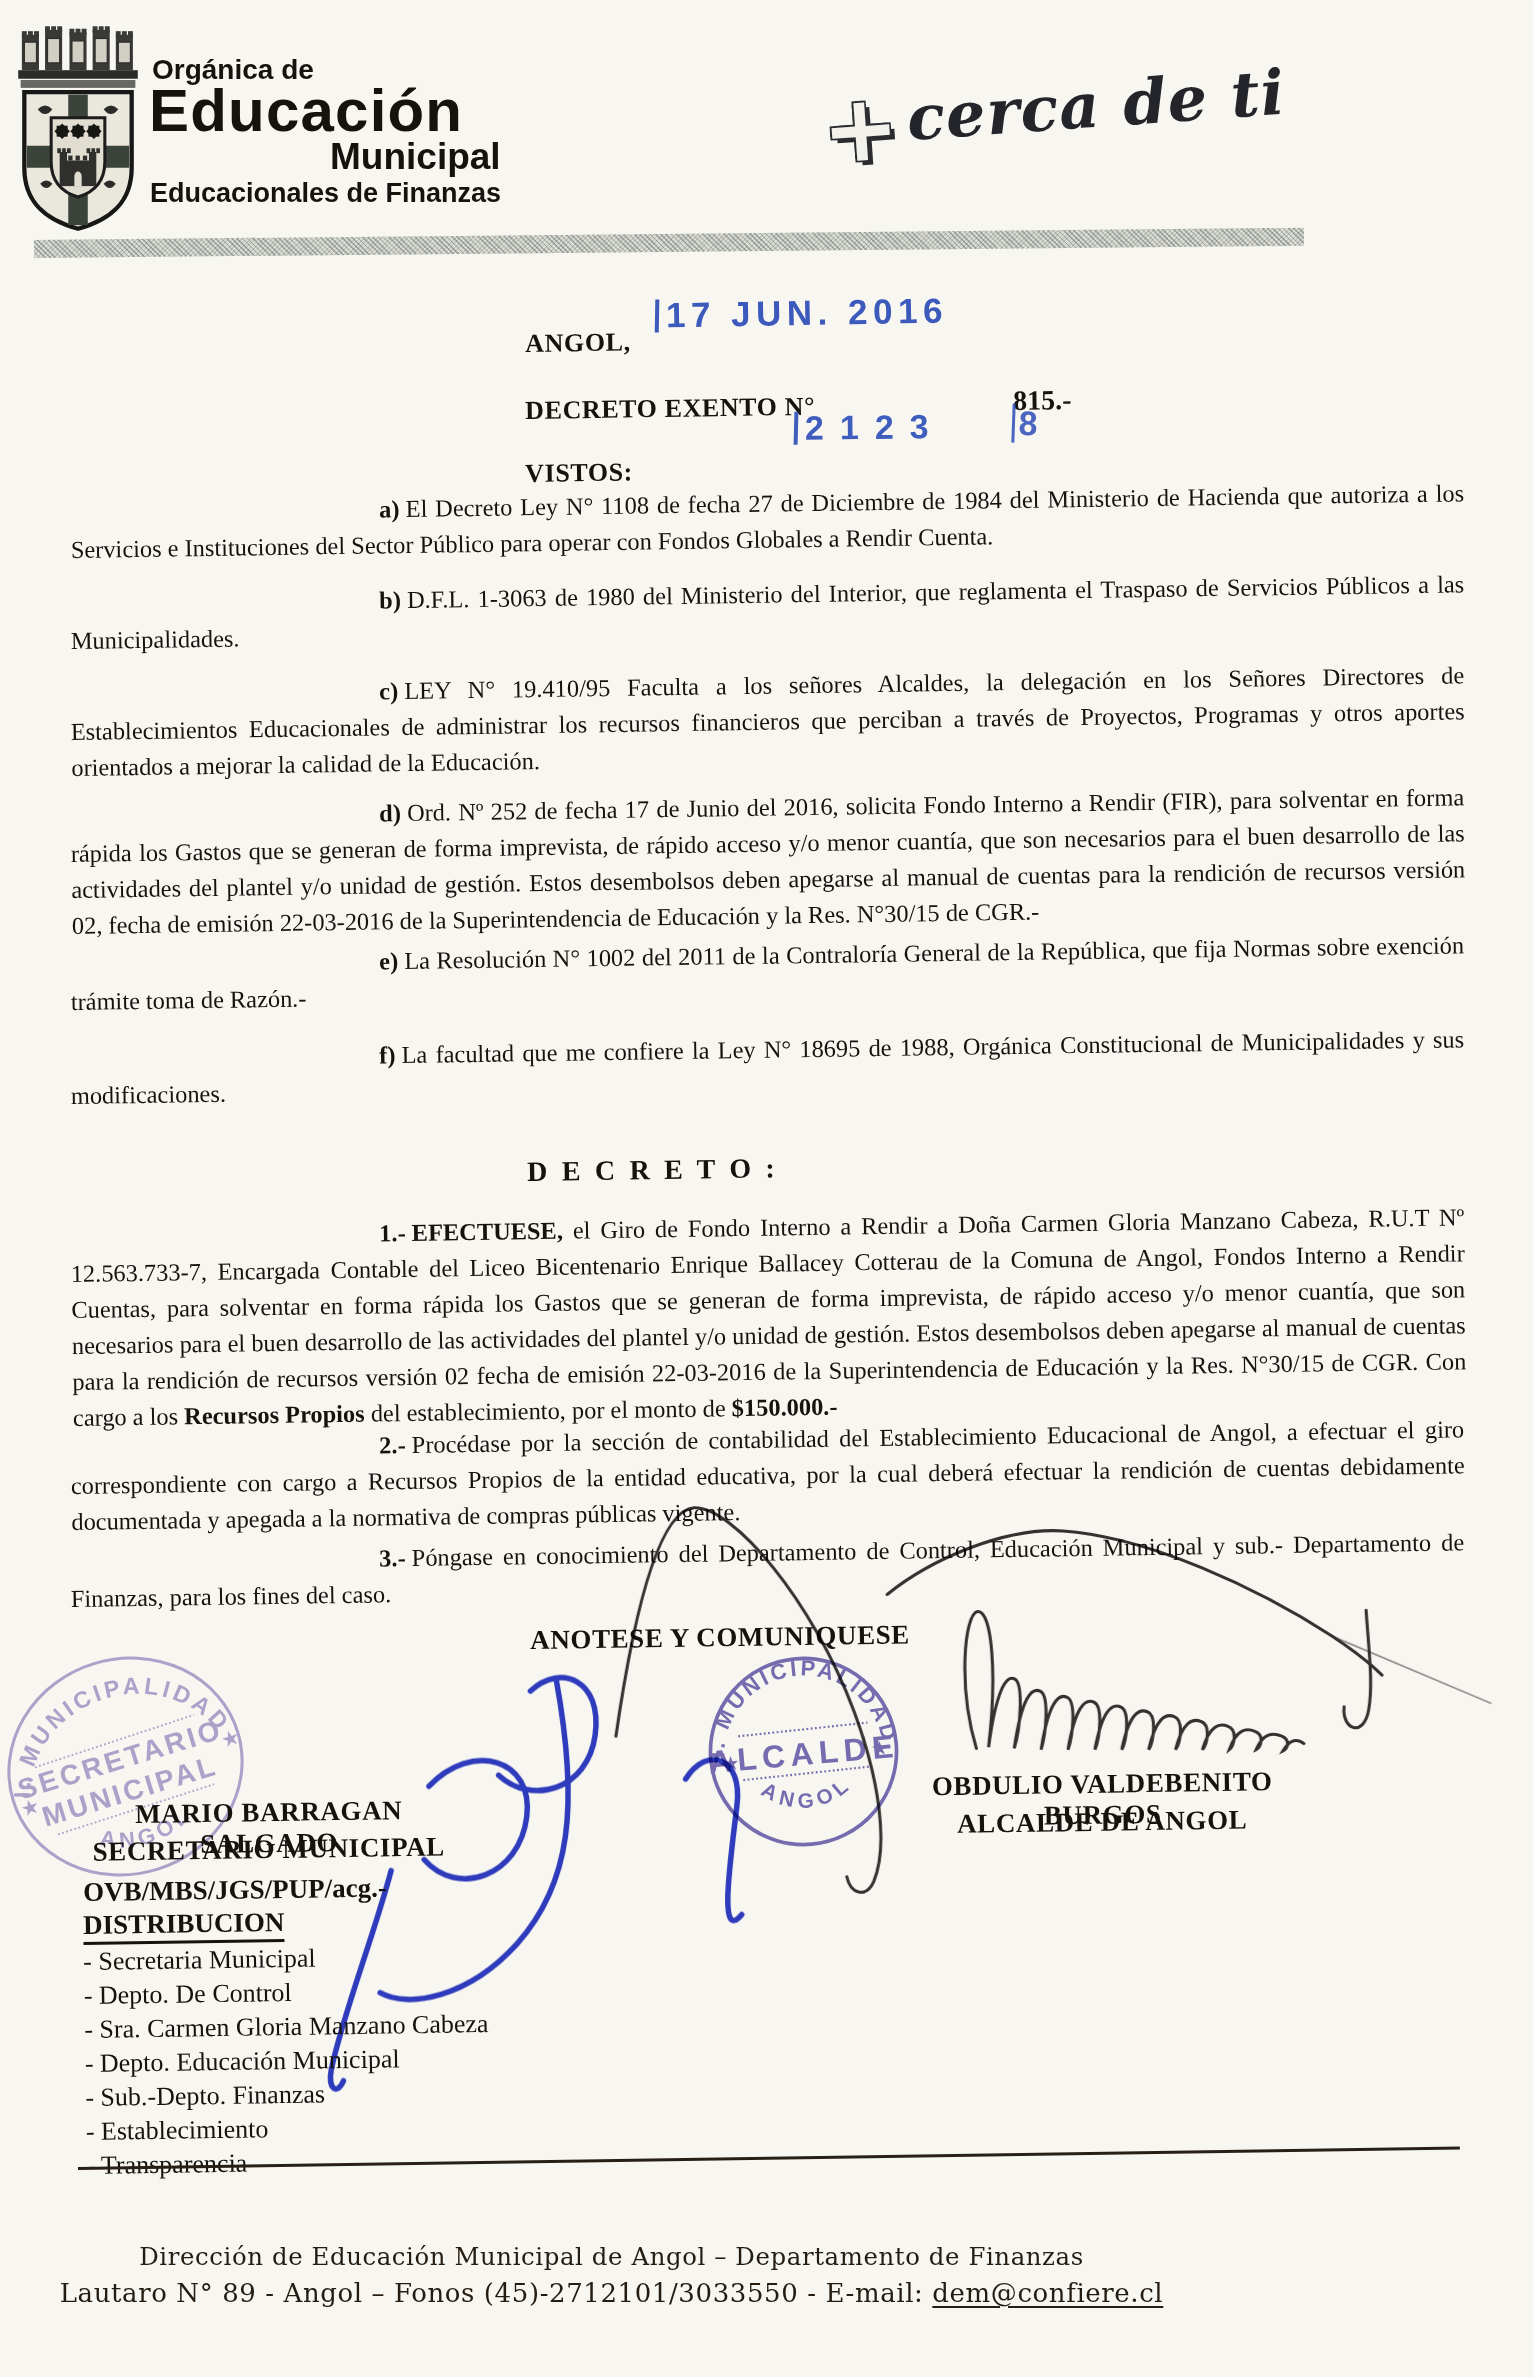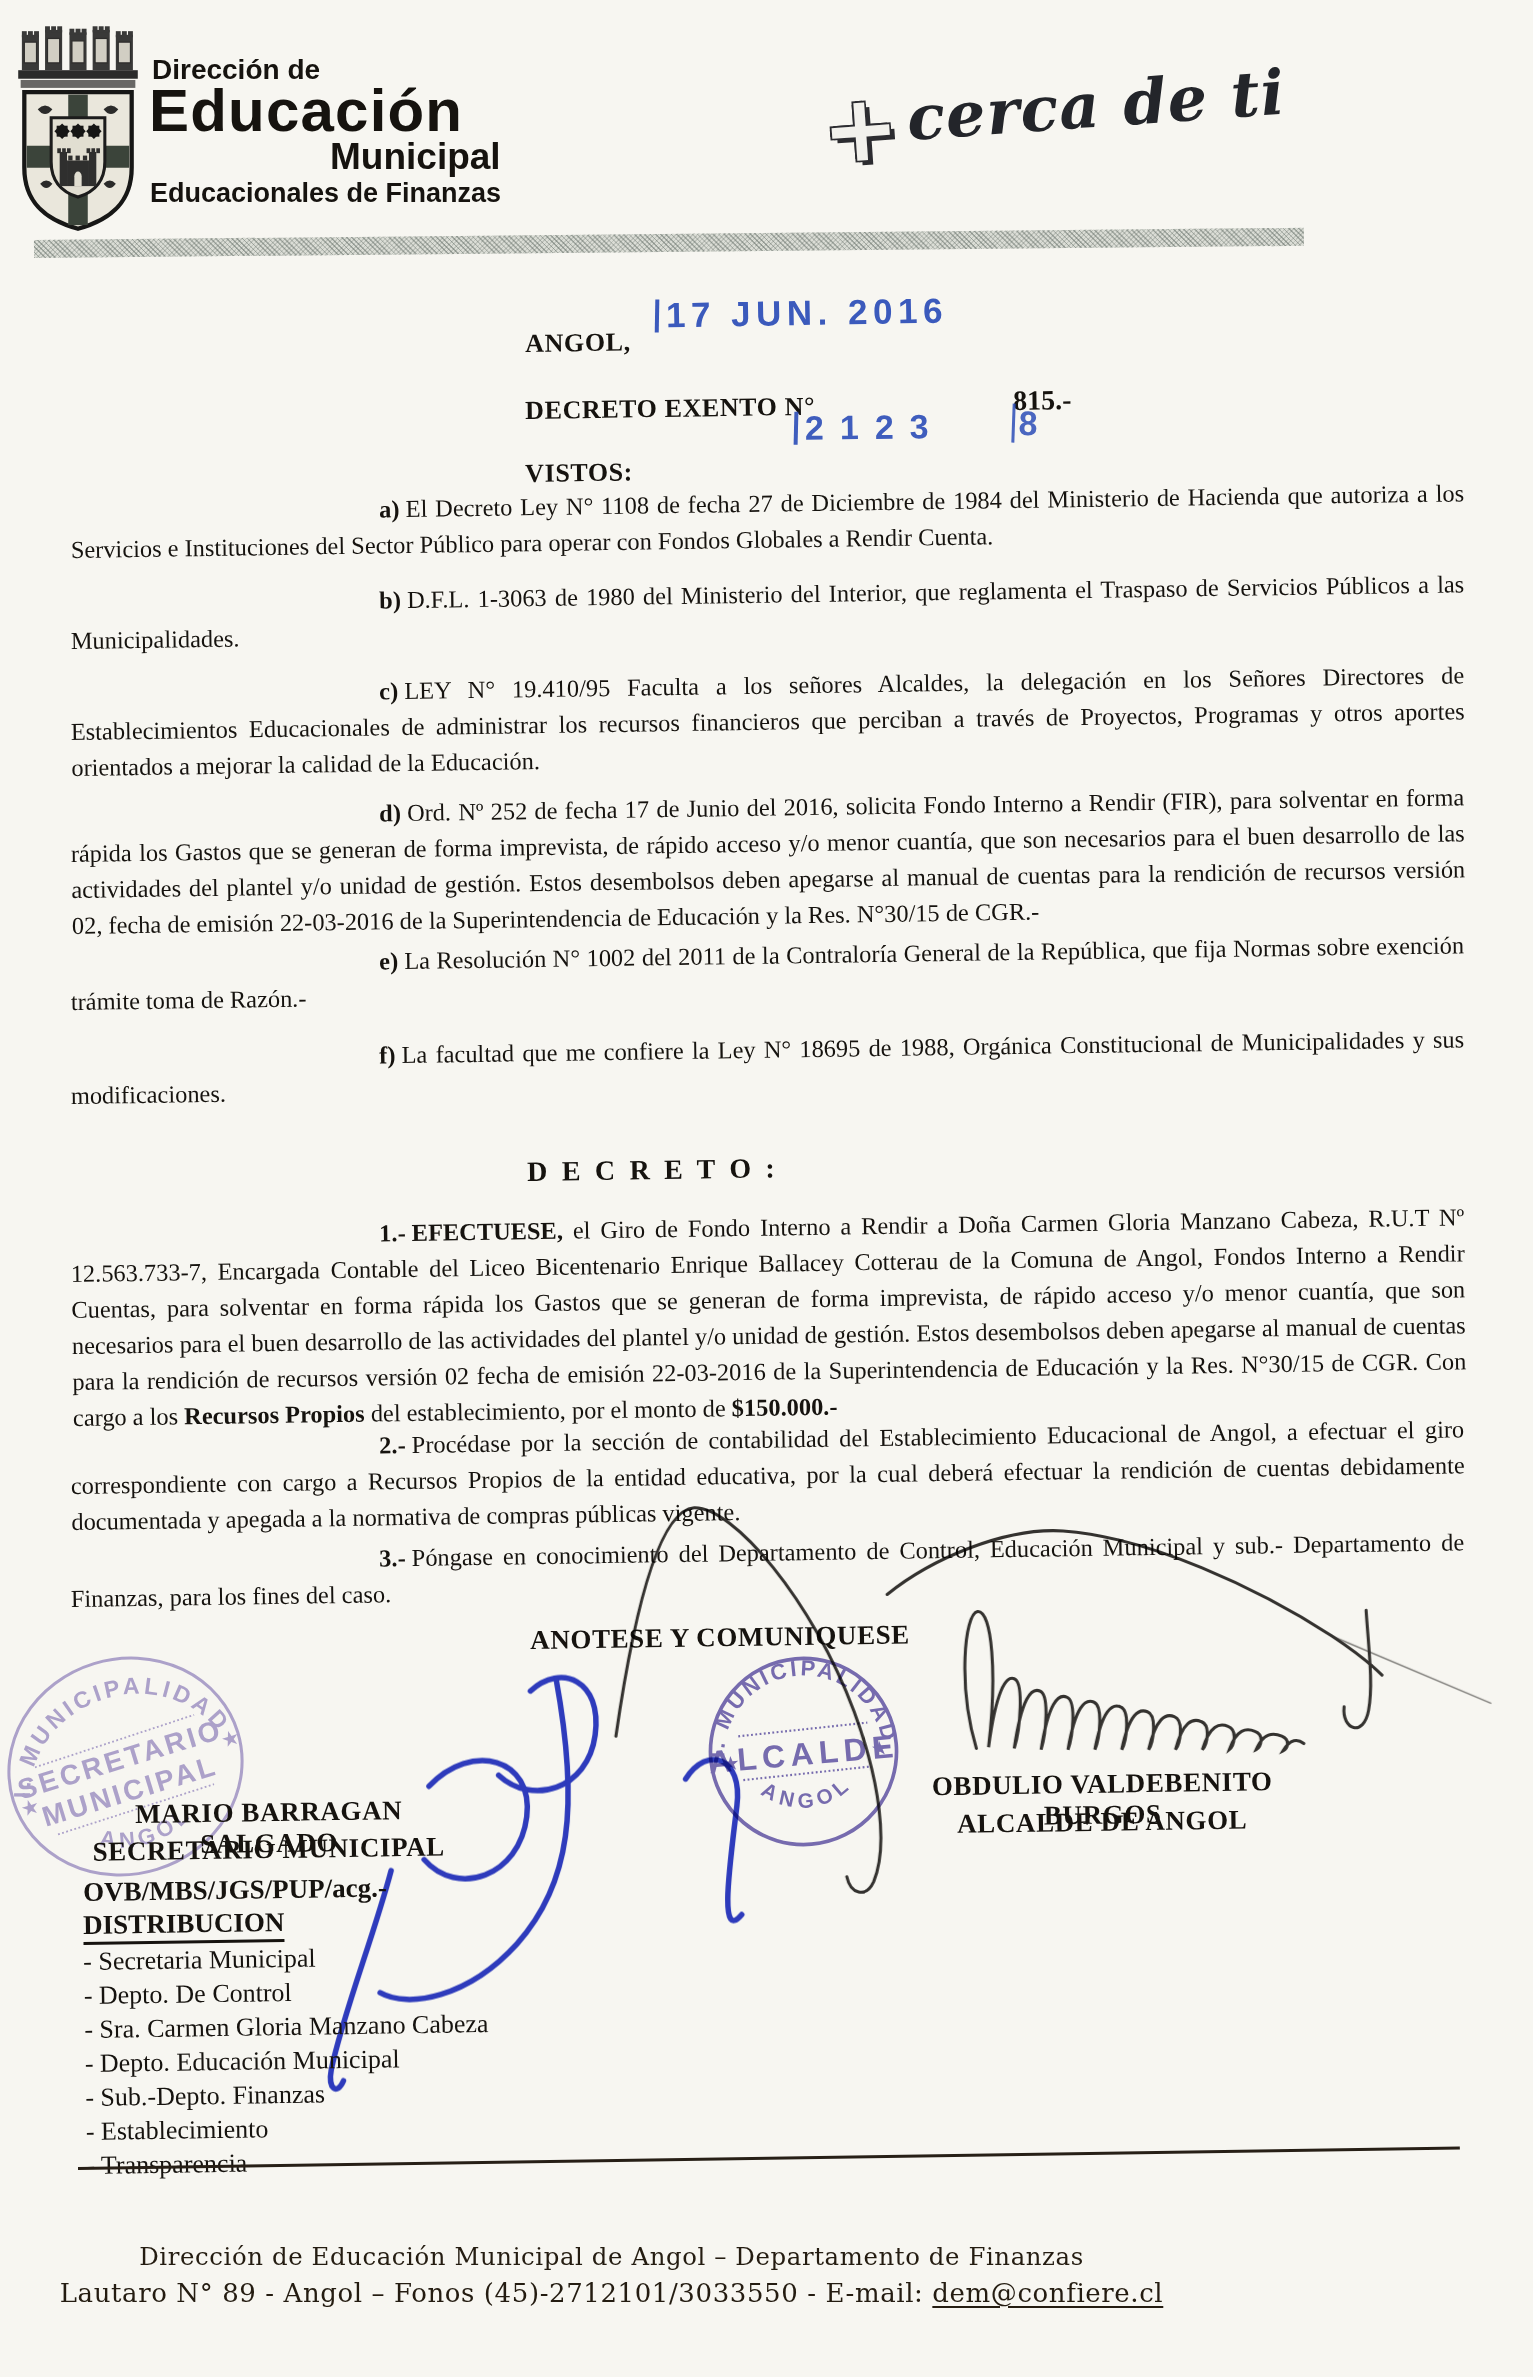--- a/index.html
+++ b/index.html
@@ -122,21 +122,21 @@
         <rect x="122" y="200" width="6" height="8"></rect>
         <rect x="130" y="200" width="6" height="8"></rect>
       <rect x="82" y="220" width="36" height="42"></rect>
       <rect x="84" y="212" width="7" height="8"></rect>
         <rect x="96" y="212" width="7" height="8"></rect>
         <rect x="108" y="212" width="7" height="8"></rect>
     </g>
     <path d="M94 262 v-16 a6 8 0 0 1 12 0 v16 Z" fill="#e9e6dd"></path>
   </svg>
 
-  <div class="abs sans org1" style="left:152px;top:54px">Dirección de</div>
+  <div class="abs sans org1" style="left:152px;top:54px">Orgánica de</div>
   <div class="abs sans org2" style="left:149px;top:76px">Educación</div>
   <div class="abs sans org3" style="left:330px;top:136px">Municipal</div>
   <div class="abs sans org4" style="left:150px;top:178px">Educacionales de Finanzas</div>
 
   <div class="abs slogan" style="left:822px;top:78px">
     <span class="plus">+</span><span class="stext">cerca de ti</span>
   </div>
 
   <div class="abs band" style="left:34px;top:240px;width:1270px;height:18.3px"></div>
 

